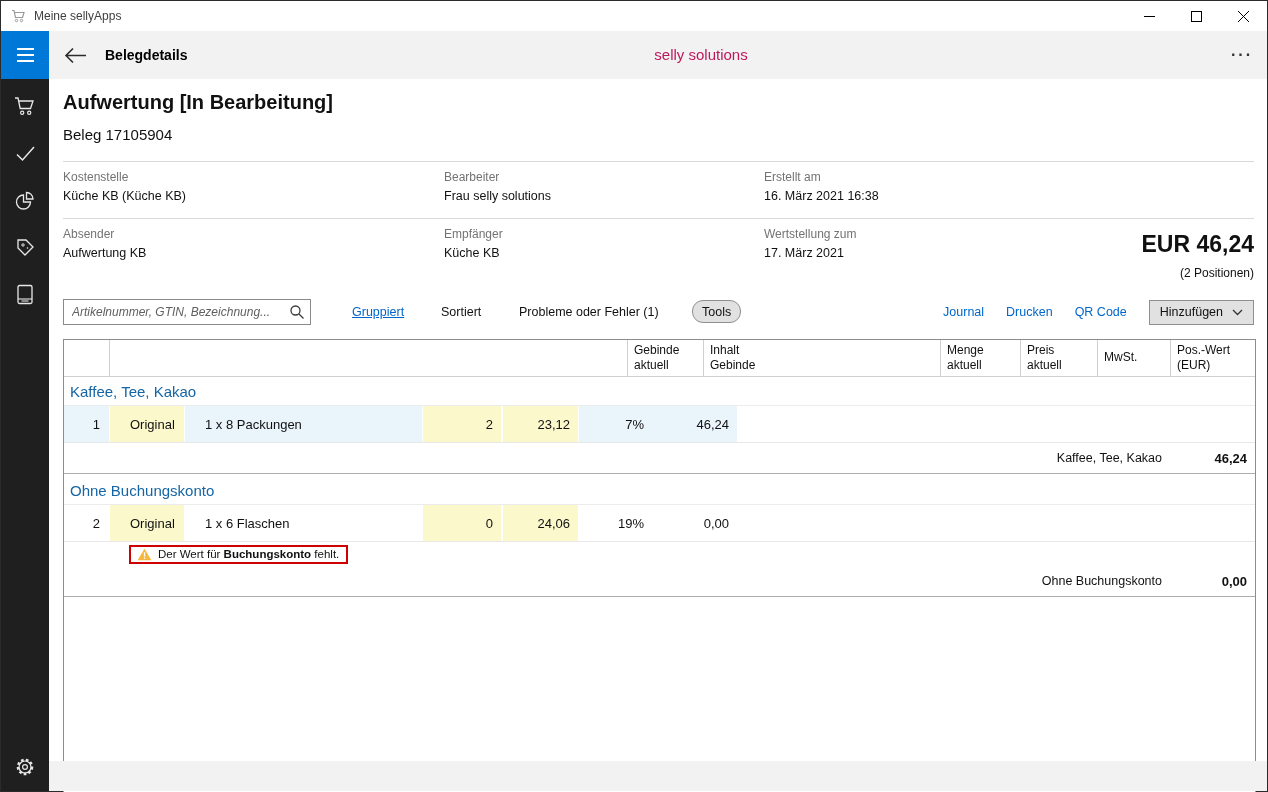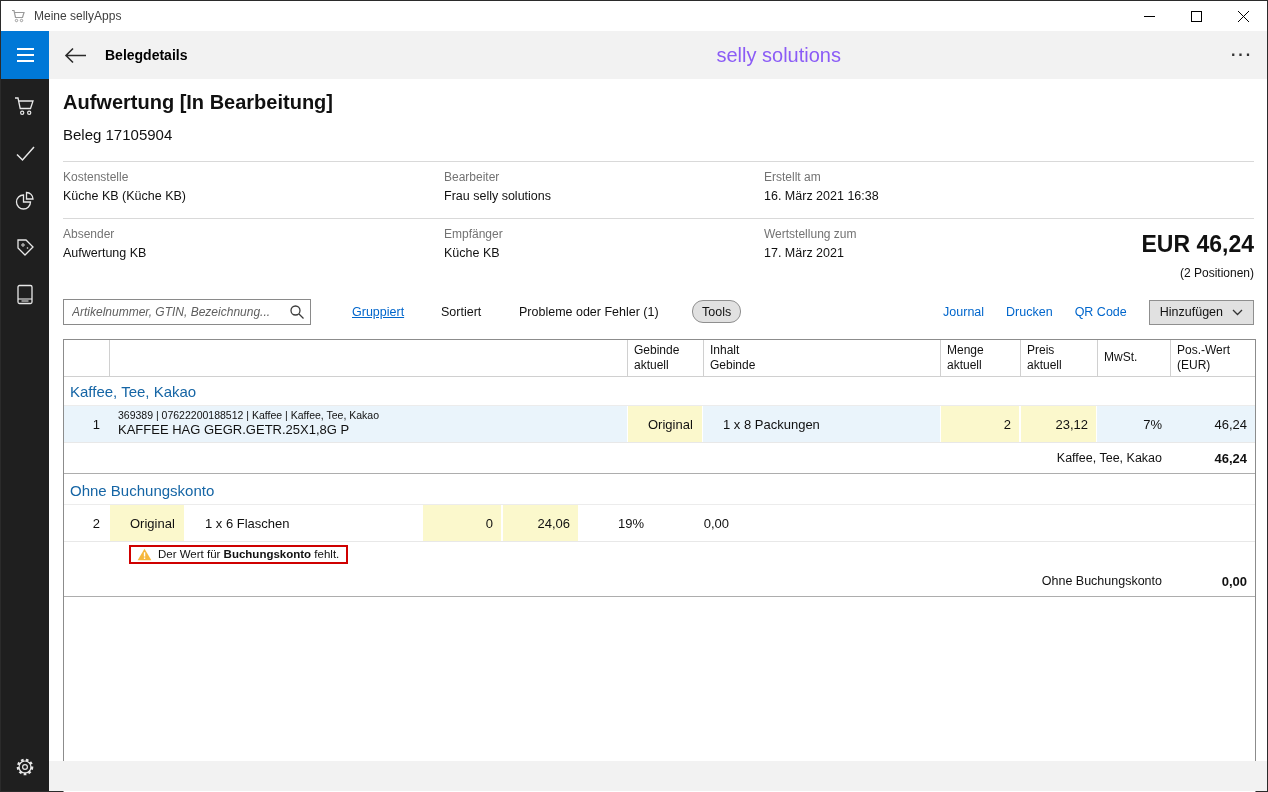--- a/index.html
+++ b/index.html
@@ -13,21 +13,21 @@
   .app-title { font-size:12px; color:#404040; }
   .win-controls { margin-left:auto; display:flex; height:30px; }
   .win-btn { width:47px; height:30px; display:flex; align-items:center; justify-content:center; }
 
   
   .navbar { position:absolute; left:0; top:30px; right:0; height:48px; background:#f2f2f2; }
   .hamburger { position:absolute; left:0; top:0; width:48px; height:48px; background:#0078d7; display:flex; flex-direction:column; align-items:center; justify-content:center; gap:4px; cursor:pointer; }
   .hamburger span { display:block; width:17px; height:2px; background:#fff; }
   .back-btn { position:absolute; left:58px; top:0; width:32px; height:48px; display:flex; align-items:center; justify-content:center; }
   .nav-title { position:absolute; left:104px; top:0; height:48px; display:flex; align-items:center; font-weight:700; font-size:14px; color:#000; }
-  .nav-center { position:absolute; left:560px; width:280px; top:0; height:48px; line-height:48px; text-align:right; color:#8b5cf6; font-size:20px; }
+  .nav-center { position:absolute; left:560px; width:280px; top:0; height:48px; line-height:48px; text-align:center; color:#be185d; font-size:15px; }
   .nav-more { position:absolute; right:14px; top:0; height:48px; display:flex; align-items:center; font-size:16px; font-weight:700; letter-spacing:2px; color:#333; }
 
   
   .sidebar { position:absolute; left:0; top:78px; width:48px; bottom:0; background:#1f1f1f; }
   .side-items { padding-top:4px; }
   .side-item { width:48px; height:47px; display:flex; align-items:center; justify-content:center; }
   .side-settings { position:absolute; left:0; bottom:2px; width:48px; height:44px; display:flex; align-items:center; justify-content:center; }
 
   
   .main { position:absolute; left:48px; top:78px; right:0; bottom:0; background:#fff; }
@@ -257,24 +257,20 @@
           </div>
         <div class="c-wer">
             <span>Pos.-Wert</span>
             <span>(EUR)</span>
           </div>
       </div>
 
       <div class="group-title">Kaffee, Tee, Kakao</div>
       <div class="trow item-row hl">
         <div class="c-num">1</div>
-        <div class="c-desc">
-          <span class="detail">369389 | 07622200188512 | Kaffee | Kaffee, Tee, Kakao</span>
-          <span class="name">KAFFEE HAG GEGR.GETR.25X1,8G P</span>
-        </div>
         <div class="c-geb ycell">Original</div>
         <div class="c-inh">1 x 8 Packungen</div>
         <div class="c-men ycell">2</div>
         <div class="c-pre ycell">23,12</div>
         <div class="c-mws">7%</div>
         <div class="c-wer">46,24</div>
       </div>
       <div class="subtotal-row">
         <span class="st-label">Kaffee, Tee, Kakao</span>
         <span class="st-value">46,24</span>

